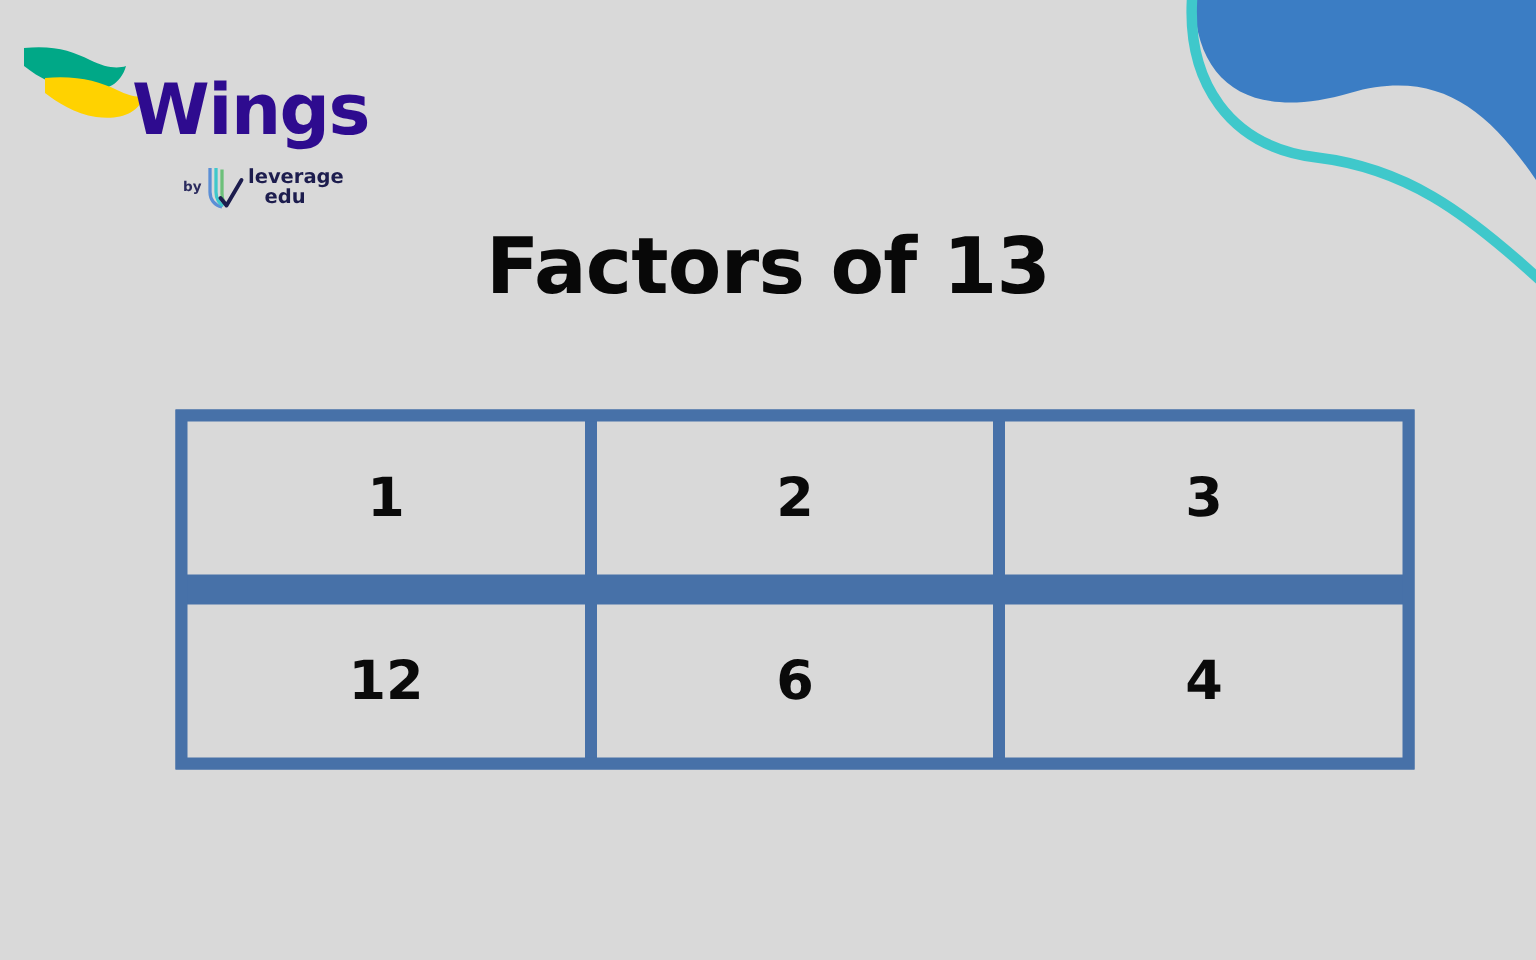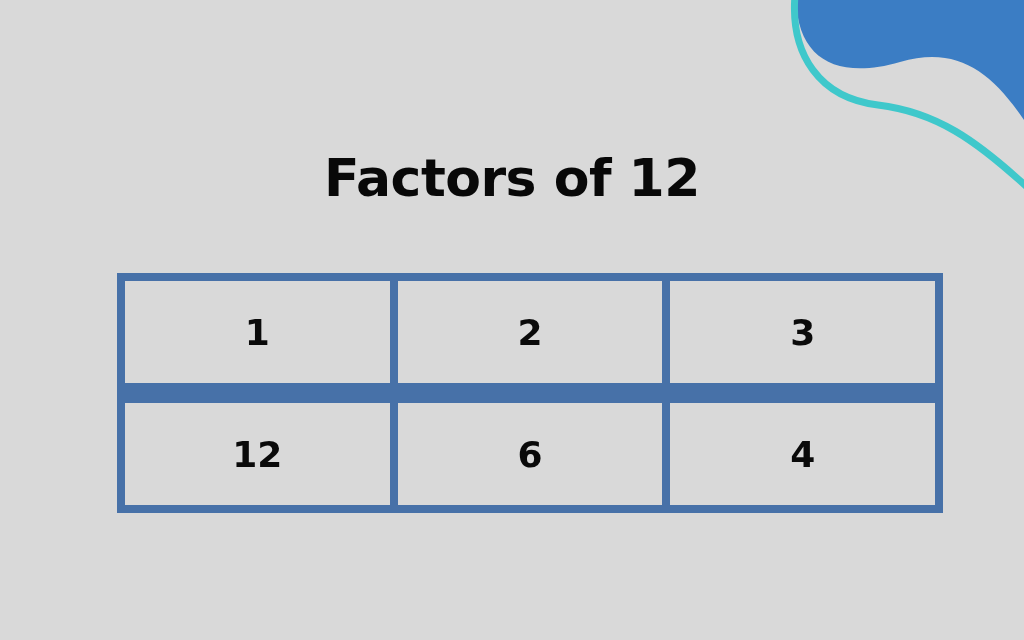--- a/index.html
+++ b/index.html
@@ -144,22 +144,42 @@
 </head>
 <body>
 
 <div class="slide">
 
   <svg class="corner-decor" viewBox="0 0 264 200">
     <path d="M 36 0 C 38 60 78 80 140 62 C 196 46 230 70 264 120 L 264 0 Z" fill="#3b7dc4"></path>
     <path d="M 35 -5 C 30 55 60 98 118 105 C 176 112 216 140 268 188" fill="none" stroke="#3fc8cb" stroke-width="7" stroke-linecap="round"></path>
   </svg>
 
+  <div class="logo">
+    <svg class="logo-main" viewBox="0 0 220 70">
+      <path d="M 2 8 C 22 6 34 10 46 16 C 56 21 64 22 70 20 C 66 34 54 38 38 36 C 24 34 12 28 2 20 Z" fill="#00a887"></path>
+      <path d="M 16 28 C 36 26 52 30 64 36 C 72 40 78 41 82 40 C 78 52 66 56 50 54 C 36 52 24 44 16 38 Z" fill="#ffd200"></path>
+    </svg>
+    <div class="logo-wordmark">Wings</div>
+    <div class="logo-sub">
+      <span class="logo-by">by</span>
+      <svg class="logo-leverage-mark" viewBox="0 0 26 30">
+        <path d="M 3 2 L 3 18 C 3 23 6 27 11 28" fill="none" stroke="#5b8fd6" stroke-width="2.2"></path>
+        <path d="M 7 2 L 7 18 C 7 22 9 26 12 27" fill="none" stroke="#3fc8cb" stroke-width="2.2"></path>
+        <path d="M 11 3 L 11 19 C 11 22 12 25 14 26" fill="none" stroke="#6cc07a" stroke-width="2.2"></path>
+        <path d="M 10 22 L 14 27 L 24 10" fill="none" stroke="#1d1d4e" stroke-width="2.6" stroke-linecap="round" stroke-linejoin="round"></path>
+      </svg>
+      <span class="logo-leverage-text">
+        <span>leverage</span>
+        <span class="edu-line">edu</span>
+      </span>
+    </div>
+  </div>
 
-  <div class="title">Factors of 12</div>
+  <div class="title">Factors of 13</div>
 
   <div class="factor-table">
     <div class="table-row">
       <div class="table-cell">1</div>
       <div class="table-cell">2</div>
       <div class="table-cell">3</div>
     </div>
     <div class="table-row">
       <div class="table-cell">12</div>
       <div class="table-cell">6</div>

